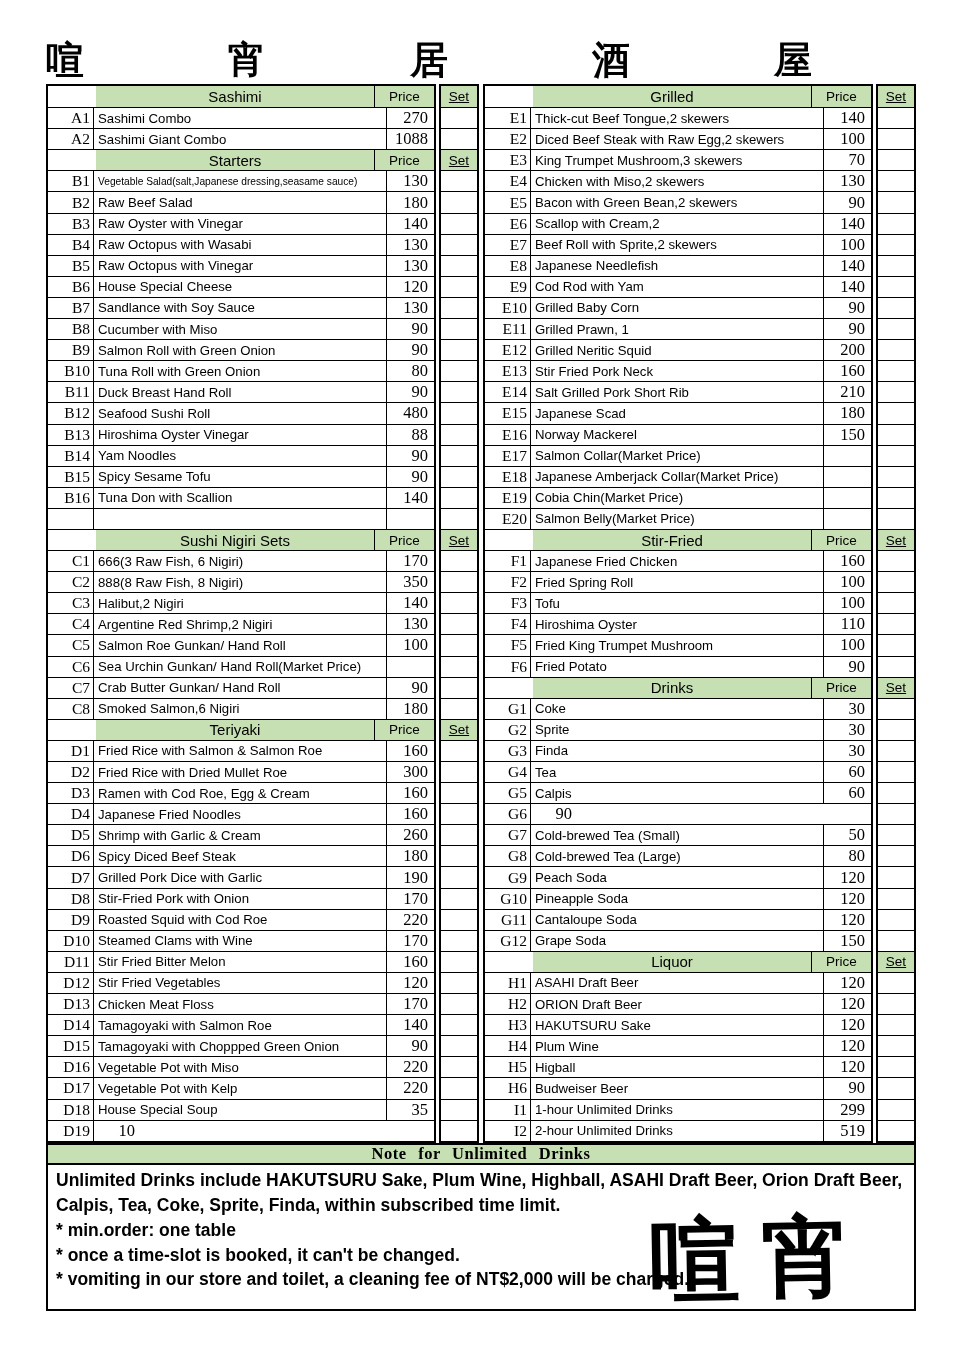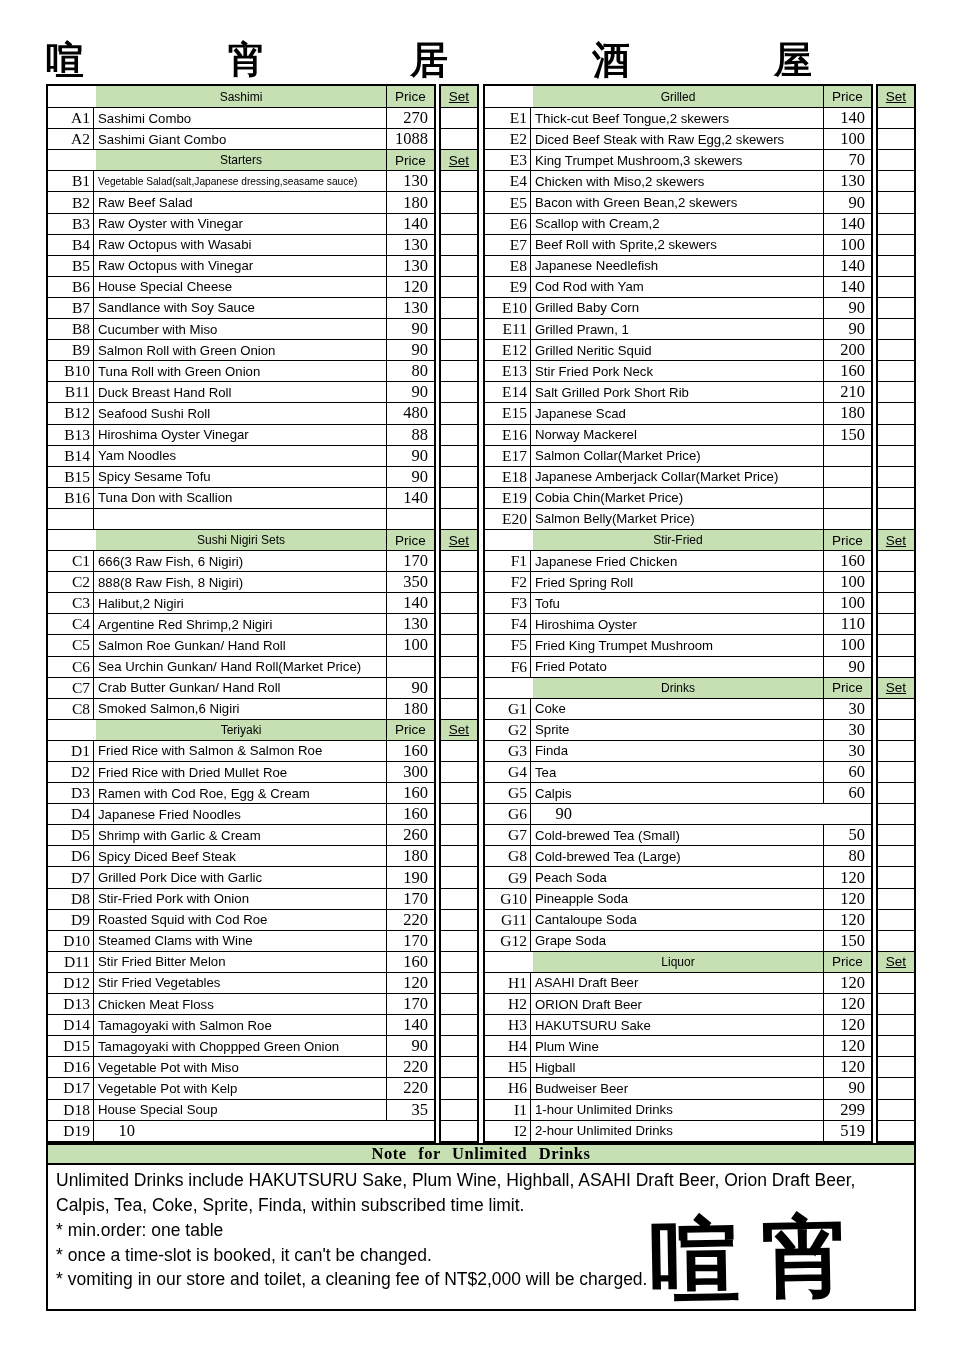--- a/index.html
+++ b/index.html
@@ -34,40 +34,40 @@
     width:45px;justify-content:flex-end;padding-right:3px;
     font-family:"Liberation Serif","DejaVu Serif",serif;font-size:15.5px;
   }
   .c-name{flex:1;padding-left:4px;font-size:13.2px;}
   .c-name.small{font-size:10.2px;}
   .c-price{
     width:48px;justify-content:flex-end;padding-right:6px;
     font-family:"Liberation Serif","DejaVu Serif",serif;font-size:16.5px;
   }
   .hdr .cell{background:var(--hdr-bg);}
-  .h-title{flex:1;justify-content:center;font-size:12px;margin-left:48px;}
-  .h-price{width:48px;justify-content:center;font-size:13.5px;}
+  .h-title{flex:1;justify-content:center;font-size:15px;margin-left:48px;}
+  .h-price{width:60px;justify-content:center;font-size:13.5px;}
   .srow{height:21.1px;box-sizing:border-box;border-top:1px solid #000;
         display:flex;align-items:center;justify-content:center;font-size:13.5px;}
   .srow:first-child{border-top:none;}
   .srow.hdr{background:var(--hdr-bg);text-decoration:underline;}
   
   .note-header{
     position:absolute;left:46px;top:1143px;width:870px;height:22px;
     box-sizing:border-box;border:2px solid #000;background:var(--hdr-bg);
     display:flex;align-items:center;justify-content:center;
     font-family:"Liberation Serif","DejaVu Serif",serif;
     font-size:16.5px;word-spacing:7px;letter-spacing:0.5px;font-weight:bold;
   }
   .note-box{
     position:absolute;left:46px;top:1165px;width:870px;height:146px;
     box-sizing:border-box;border:2px solid #000;border-top:none;
     padding:3px 8px;font-size:17.5px;line-height:1.42;
   }
-  .note-line{white-space:normal;}
+  .note-line{white-space:normal;font-weight:bold;}
   .stamp{
     position:absolute;right:40px;bottom:4px;
     font-family:"Liberation Serif","DejaVu Serif",serif;
     font-size:90px;font-weight:bold;letter-spacing:22px;line-height:1;
     transform:rotate(-1deg);
   }
 </style>
 </head>
 <body>
 

